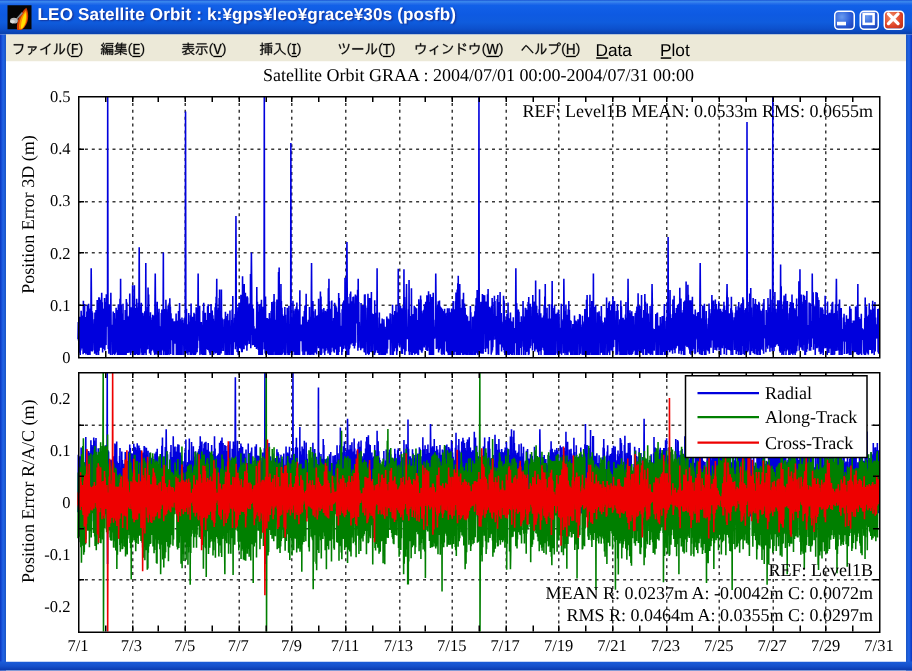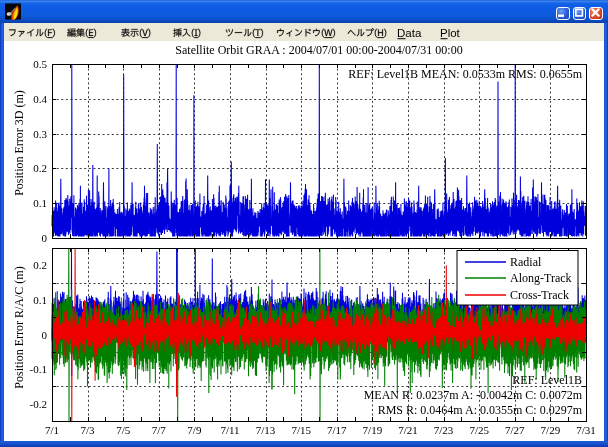--- a/index.html
+++ b/index.html
@@ -31,20 +31,21 @@
     <div id="brdB"></div>
 <svg width="24" height="23" style="left:0;top:0">
 <rect x="5" y="3.5" width="16" height="16" fill="#050505"></rect>
 <path d="M11.5 20 C10.8 16.5 12 12.5 14 9.5 C15 7.8 16.6 5.8 17.6 5.2 C18.6 7.2 19.1 10 18.6 13 C18.1 16.2 16 19.2 14 20 Z" fill="#d43c00"></path>
 <path d="M12.8 19.5 C12.3 16.5 13.4 12.6 15 10 C15.8 8.6 16.9 7.1 17.3 6.8 C18 8.8 18.2 11.2 17.7 13.8 C17.2 16.4 15.6 18.8 14.3 19.5 Z" fill="#ff8c00"></path>
 <path d="M14 19 C13.8 16.6 14.5 13 15.6 10.8 C16.1 9.7 16.9 8.4 17.1 8.2 C17.5 10 17.5 12.3 17 14.5 C16.5 16.8 15.2 18.6 14.6 19 Z" fill="#ffdf00"></path>
 <path d="M10.8 12.3 L14.6 8 L15.3 8.8 L11.5 13 Z" fill="#8a8a8a"></path>
 <ellipse cx="9.3" cy="13.8" rx="2.6" ry="1.9" fill="#b9b9b9"></ellipse>
 <ellipse cx="8.3" cy="14.4" rx="1.6" ry="1.1" fill="#dcdcdc"></ellipse>
 </svg>
+<div id="ttxt">LEO Satellite Orbit : k:¥gps¥leo¥grace¥30s (posfb)</div>
 <div class="btn" id="bmin"></div>
     <div class="btn" id="bmax"></div>
     <div class="btn" id="bcls"></div>
 <svg width="56" height="23" style="left:552px;top:0">
 <rect x="6" y="14.5" width="6" height="2.4" fill="#fff"></rect>
 <rect x="23.8" y="9.3" width="6.6" height="6.6" fill="none" stroke="#fff" stroke-width="1.7"></rect>
 <path d="M40.3 9.3 L46.7 15.7 M46.7 9.3 L40.3 15.7" stroke="#fff" stroke-width="2.2" stroke-linecap="round"></path>
 </svg>
 <div id="menu"></div>
 <div id="client"></div>

